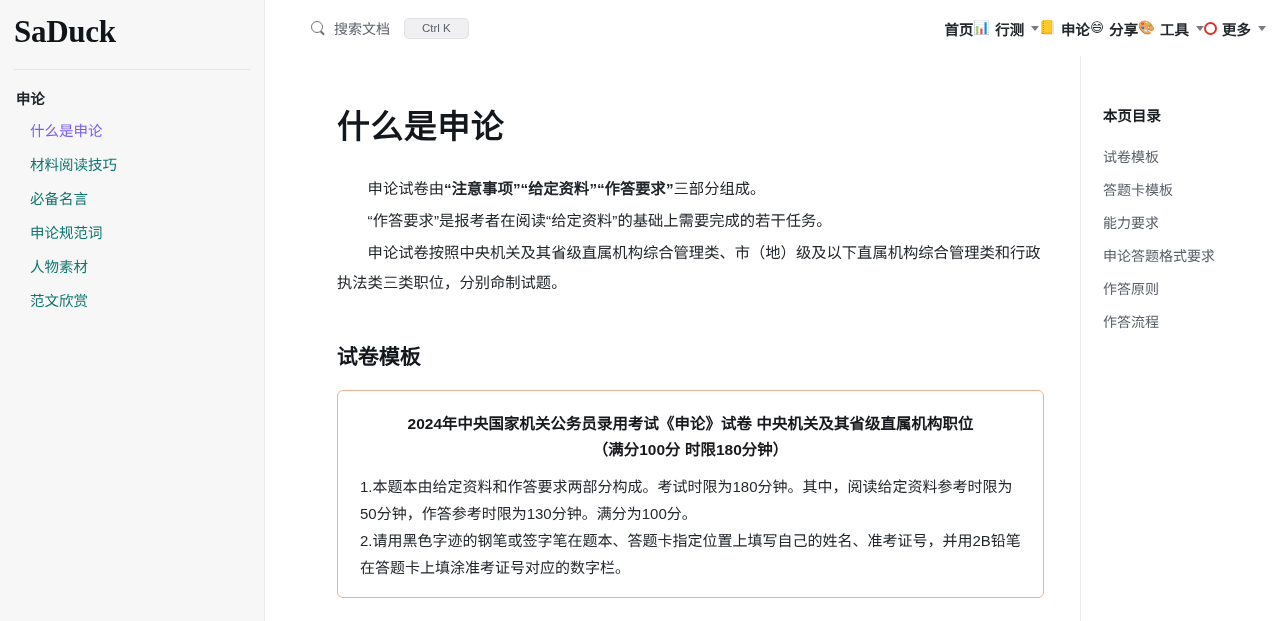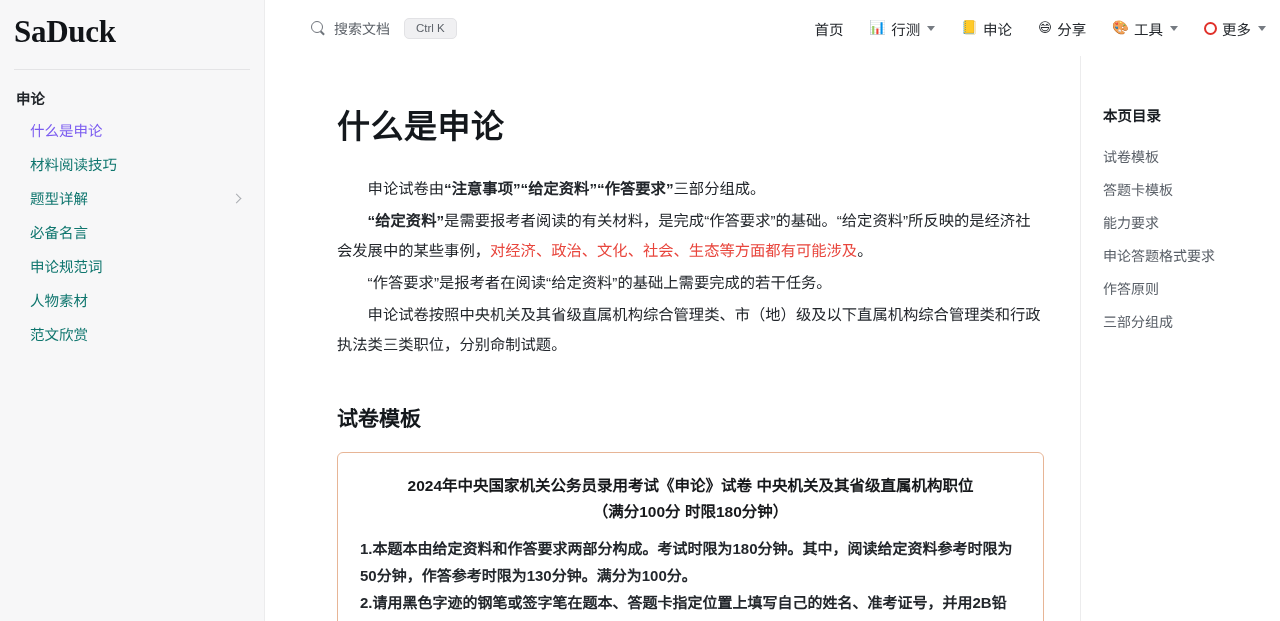--- a/index.html
+++ b/index.html
@@ -111,31 +111,31 @@
     left: 9px; top: 11.5px;
   }
   .search-label { color: #5d6269; }
   .kbd {
     margin-left: 6px;
     font-size: 11.5px;
     color: #5d6269;
     background: #f0f0f2;
     border: 1px solid #e2e2e5;
     border-radius: 5px;
-    padding: 2px 11px;
+    padding: 2px 17px;
     line-height: 15px;
   }
 
   .topnav {
     margin-left: auto;
     display: flex;
     align-items: center;
-    gap: 26px;
     padding-right: 6px;
     font-size: 14.5px;
+    font-weight: bold;
   }
   .topnav-item {
     display: flex;
     align-items: center;
     gap: 5px;
     color: #24282d;
     cursor: pointer;
     white-space: nowrap;
   }
   .topnav-item .emoji { font-size: 13.5px; line-height: 1; }
@@ -208,21 +208,20 @@
   .card-sub {
     font-size: 15px;
     font-weight: 700;
     color: #17191c;
     margin-bottom: 3px;
   }
   .card-line {
     font-size: 15px;
     line-height: 27px;
     color: #23272c;
-    font-weight: bold;
   }
 
   
   .toc {
     flex: 0 0 200px;
     padding: 48px 0 0 22px;
     border-left: 1px solid #ececed;
     margin-left: 12px;
   }
   .toc-title {
@@ -249,24 +248,20 @@
     <div class="brand-rule"></div>
     <div class="nav-group-title">申论</div>
     <ul class="nav-list">
       <li class="nav-item active">
         <span>什么是申论</span>
       </li>
       <li class="nav-item">
         <span>材料阅读技巧</span>
       </li>
       <li class="nav-item">
-        <span>题型详解</span>
-        <span class="chev"></span>
-      </li>
-      <li class="nav-item">
         <span>必备名言</span>
       </li>
       <li class="nav-item">
         <span>申论规范词</span>
       </li>
       <li class="nav-item">
         <span>人物素材</span>
       </li>
       <li class="nav-item">
         <span>范文欣赏</span>
@@ -314,23 +309,20 @@
     </header>
 
     <div class="content-wrap">
 
       <main class="doc">
         <div class="doc-inner">
           <h1 class="doc-title">什么是申论</h1>
 
           <p class="para">
             申论试卷由<b>“注意事项”“给定资料”“作答要求”</b>三部分组成。
-          </p>
-          <p class="para">
-            <b>“给定资料”</b>是需要报考者阅读的有关材料，是完成“作答要求”的基础。“给定资料”所反映的是经济社会发展中的某些事例，<span class="hl">对经济、政治、文化、社会、生态等方面都有可能涉及</span>。
           </p>
           <p class="para">“作答要求”是报考者在阅读“给定资料”的基础上需要完成的若干任务。</p>
           <p class="para">申论试卷按照中央机关及其省级直属机构综合管理类、市（地）级及以下直属机构综合管理类和行政执法类三类职位，分别命制试题。</p>
 
           <h2 class="sec-title">试卷模板</h2>
 
           <section class="card">
             <div class="card-title">
               <span>2024年中央国家机关公务员录用考试《申论》试卷 中央机关及其省级直属机构职位</span><br>
               <span>（满分100分 时限180分钟）</span>
@@ -341,18 +333,18 @@
         </div>
       </main>
 
       <aside class="toc">
         <div class="toc-title">本页目录</div>
         <div class="toc-item">试卷模板</div>
         <div class="toc-item">答题卡模板</div>
         <div class="toc-item">能力要求</div>
         <div class="toc-item">申论答题格式要求</div>
         <div class="toc-item">作答原则</div>
-        <div class="toc-item">三部分组成</div>
+        <div class="toc-item">作答流程</div>
       </aside>
 
     </div>
   </div>
 </div>
 
 </body></html>

